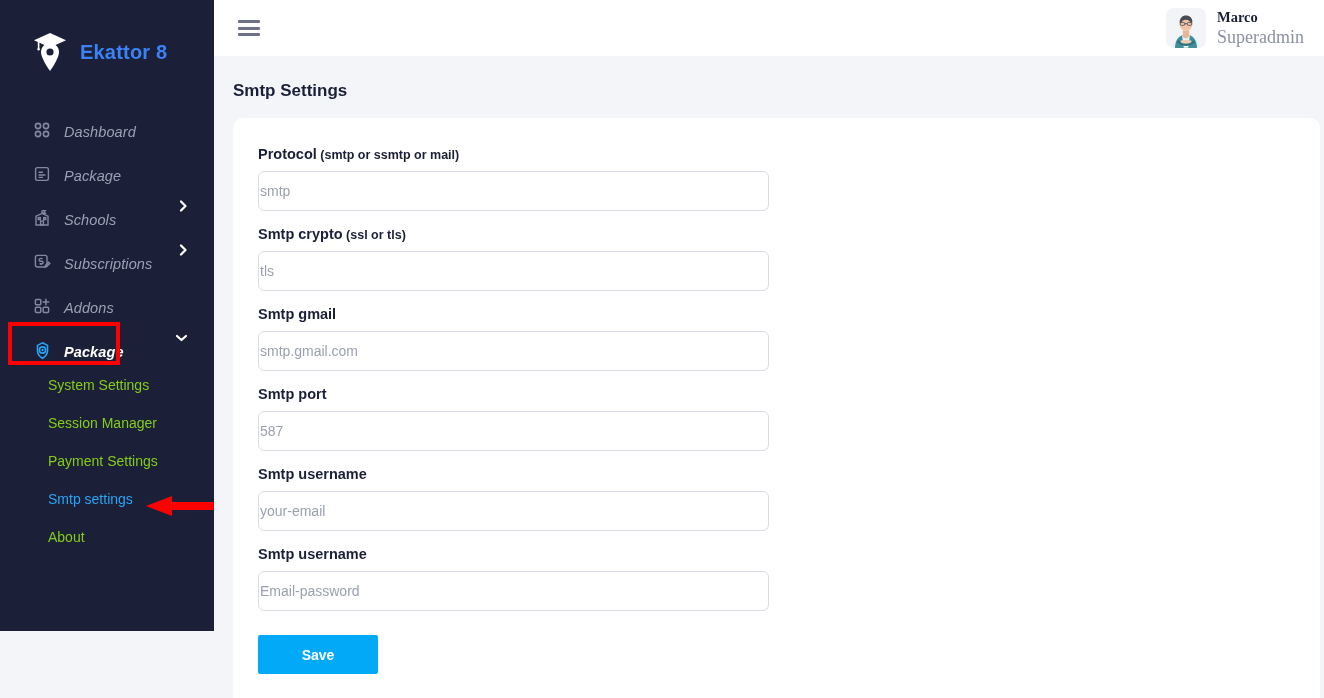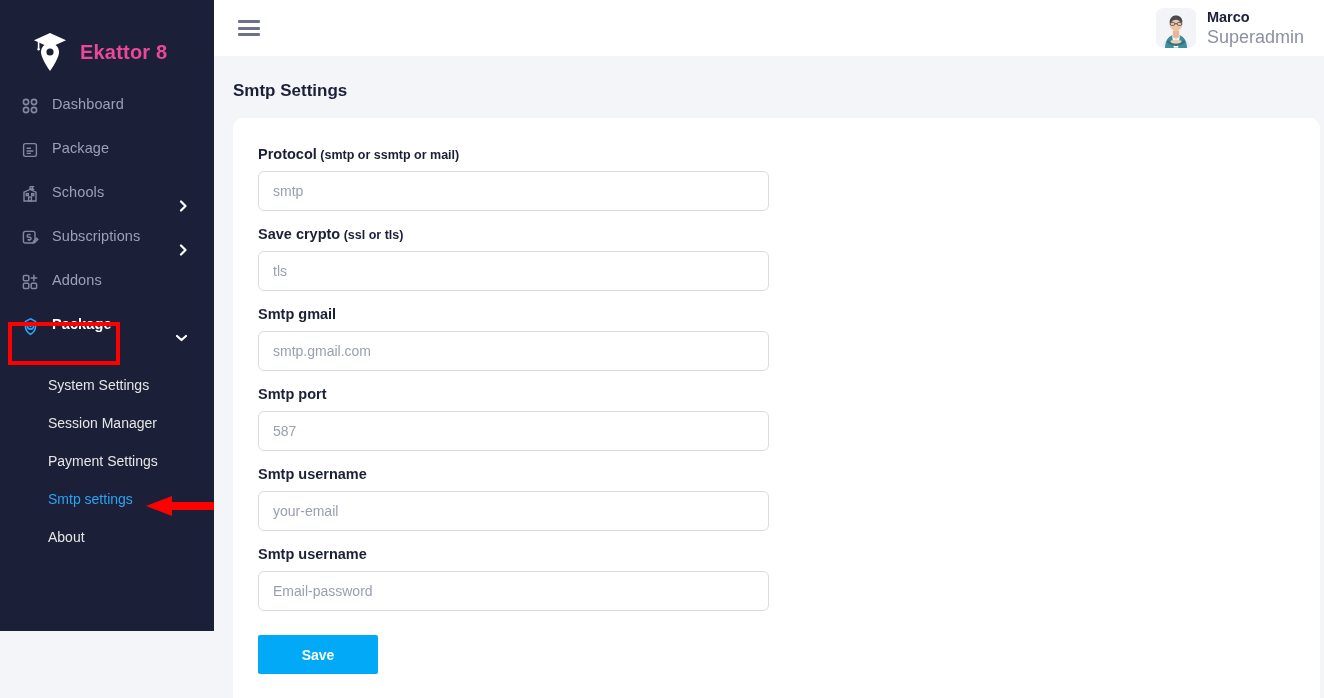--- a/index.html
+++ b/index.html
@@ -20,30 +20,31 @@
   }
   .brand {
     display:flex; align-items:center;
     gap:10px;
     padding:24px 0 0 30px;
     height:80px;
   }
   .brand-logo { width:40px; height:42px; flex:none; }
   .brand-name {
     font-size:20px; font-weight:700; letter-spacing:.2px;
-    color:#ec4899;
+    color:#3b82f6;
   }
 
   .nav { margin-top:16px; }
   .nav-item {
     position:relative;
-    display:flex; align-items:flex-start;
+    display:flex; align-items:flex-end;
     height:44px;
-    padding-left:20px;
+    padding-left:32px;
     cursor:pointer;
+    font-style:italic;
   }
   .nav-icon {
     width:20px; height:20px; flex:none;
     margin-right:12px;
     display:flex; align-items:center; justify-content:center;
   }
   .nav-icon svg { display:block; }
   .nav-label {
     font-size:14.5px;
     color:#9aa0b5;
@@ -66,21 +67,21 @@
     pointer-events:none;
   }
 
   .submenu { margin-top:6px; }
   .sub-item {
     display:flex; align-items:center;
     height:38px;
     padding-left:48px;
     cursor:pointer;
   }
-  .sub-label { font-size:14px; color:#e5e5e5; }
+  .sub-label { font-size:14px; color:#84cc16; }
   .sub-item.current .sub-label { color:#2aa4f4; }
 
   
   .arrow {
     position:absolute; left:146px; top:496px;
     width:92px; height:20px;
     pointer-events:none;
   }
 
   
@@ -96,21 +97,21 @@
   .hamburger { width:22px; height:16px; cursor:pointer;
     display:flex; flex-direction:column; justify-content:space-between; }
   .hamburger span { display:block; height:3px; background:#6e7288; border-radius:1px; }
 
   .user { display:flex; align-items:center; gap:11px; cursor:pointer; }
   .avatar {
     width:40px; height:40px; border-radius:8px;
     background:#f2f4f7; overflow:hidden; flex:none;
   }
   .avatar svg { display:block; }
-  .user-text { line-height:1.25; }
+  .user-text { line-height:1.25;font-family:Liberation Serif, serif; }
   .user-name { font-size:14.5px; font-weight:700; color:#1b2038; }
   .user-role { font-size:18px; color:#8b90a3; }
 
   
   .content {
     position:absolute; left:214px; top:56px;
     width:1110px; height:642px;
     background:#f4f5f8;
   }
   .page-title {
@@ -129,21 +130,21 @@
   .field-label {
     font-size:14.5px; font-weight:700; color:#1b2038;
     margin-bottom:9px; display:block;
   }
   .field-label .hint { font-size:12.5px; font-weight:700; }
   .field-input {
     width:511px; height:40px;
     border:1px solid #d9dce3;
     border-radius:6px;
     background:#ffffff;
-    padding:0 14px;
+    padding:0 1px;
     font-size:14px;
     color:#1b2038;
     font-family:"Liberation Sans", sans-serif;
     outline:none;
     margin-bottom:15px;
   }
   .field-input::placeholder { color:#9aa0b0; }
 
   .save-btn {
     margin-top:9px;
@@ -330,21 +331,21 @@
 
         <div class="field">
           <label class="field-label">
             <span>Protocol</span><span class="hint"> (smtp or ssmtp or mail)</span>
           </label>
           <input class="field-input" type="text" placeholder="smtp" style="">
         </div>
 
         <div class="field">
           <label class="field-label">
-            <span>Save crypto</span><span class="hint"> (ssl or tls)</span>
+            <span>Smtp crypto</span><span class="hint"> (ssl or tls)</span>
           </label>
           <input class="field-input" type="text" placeholder="tls" style="">
         </div>
 
         <div class="field">
           <label class="field-label">
             <span>Smtp gmail</span><span class="hint"></span>
           </label>
           <input class="field-input" type="text" placeholder="smtp.gmail.com" style="">
         </div>

